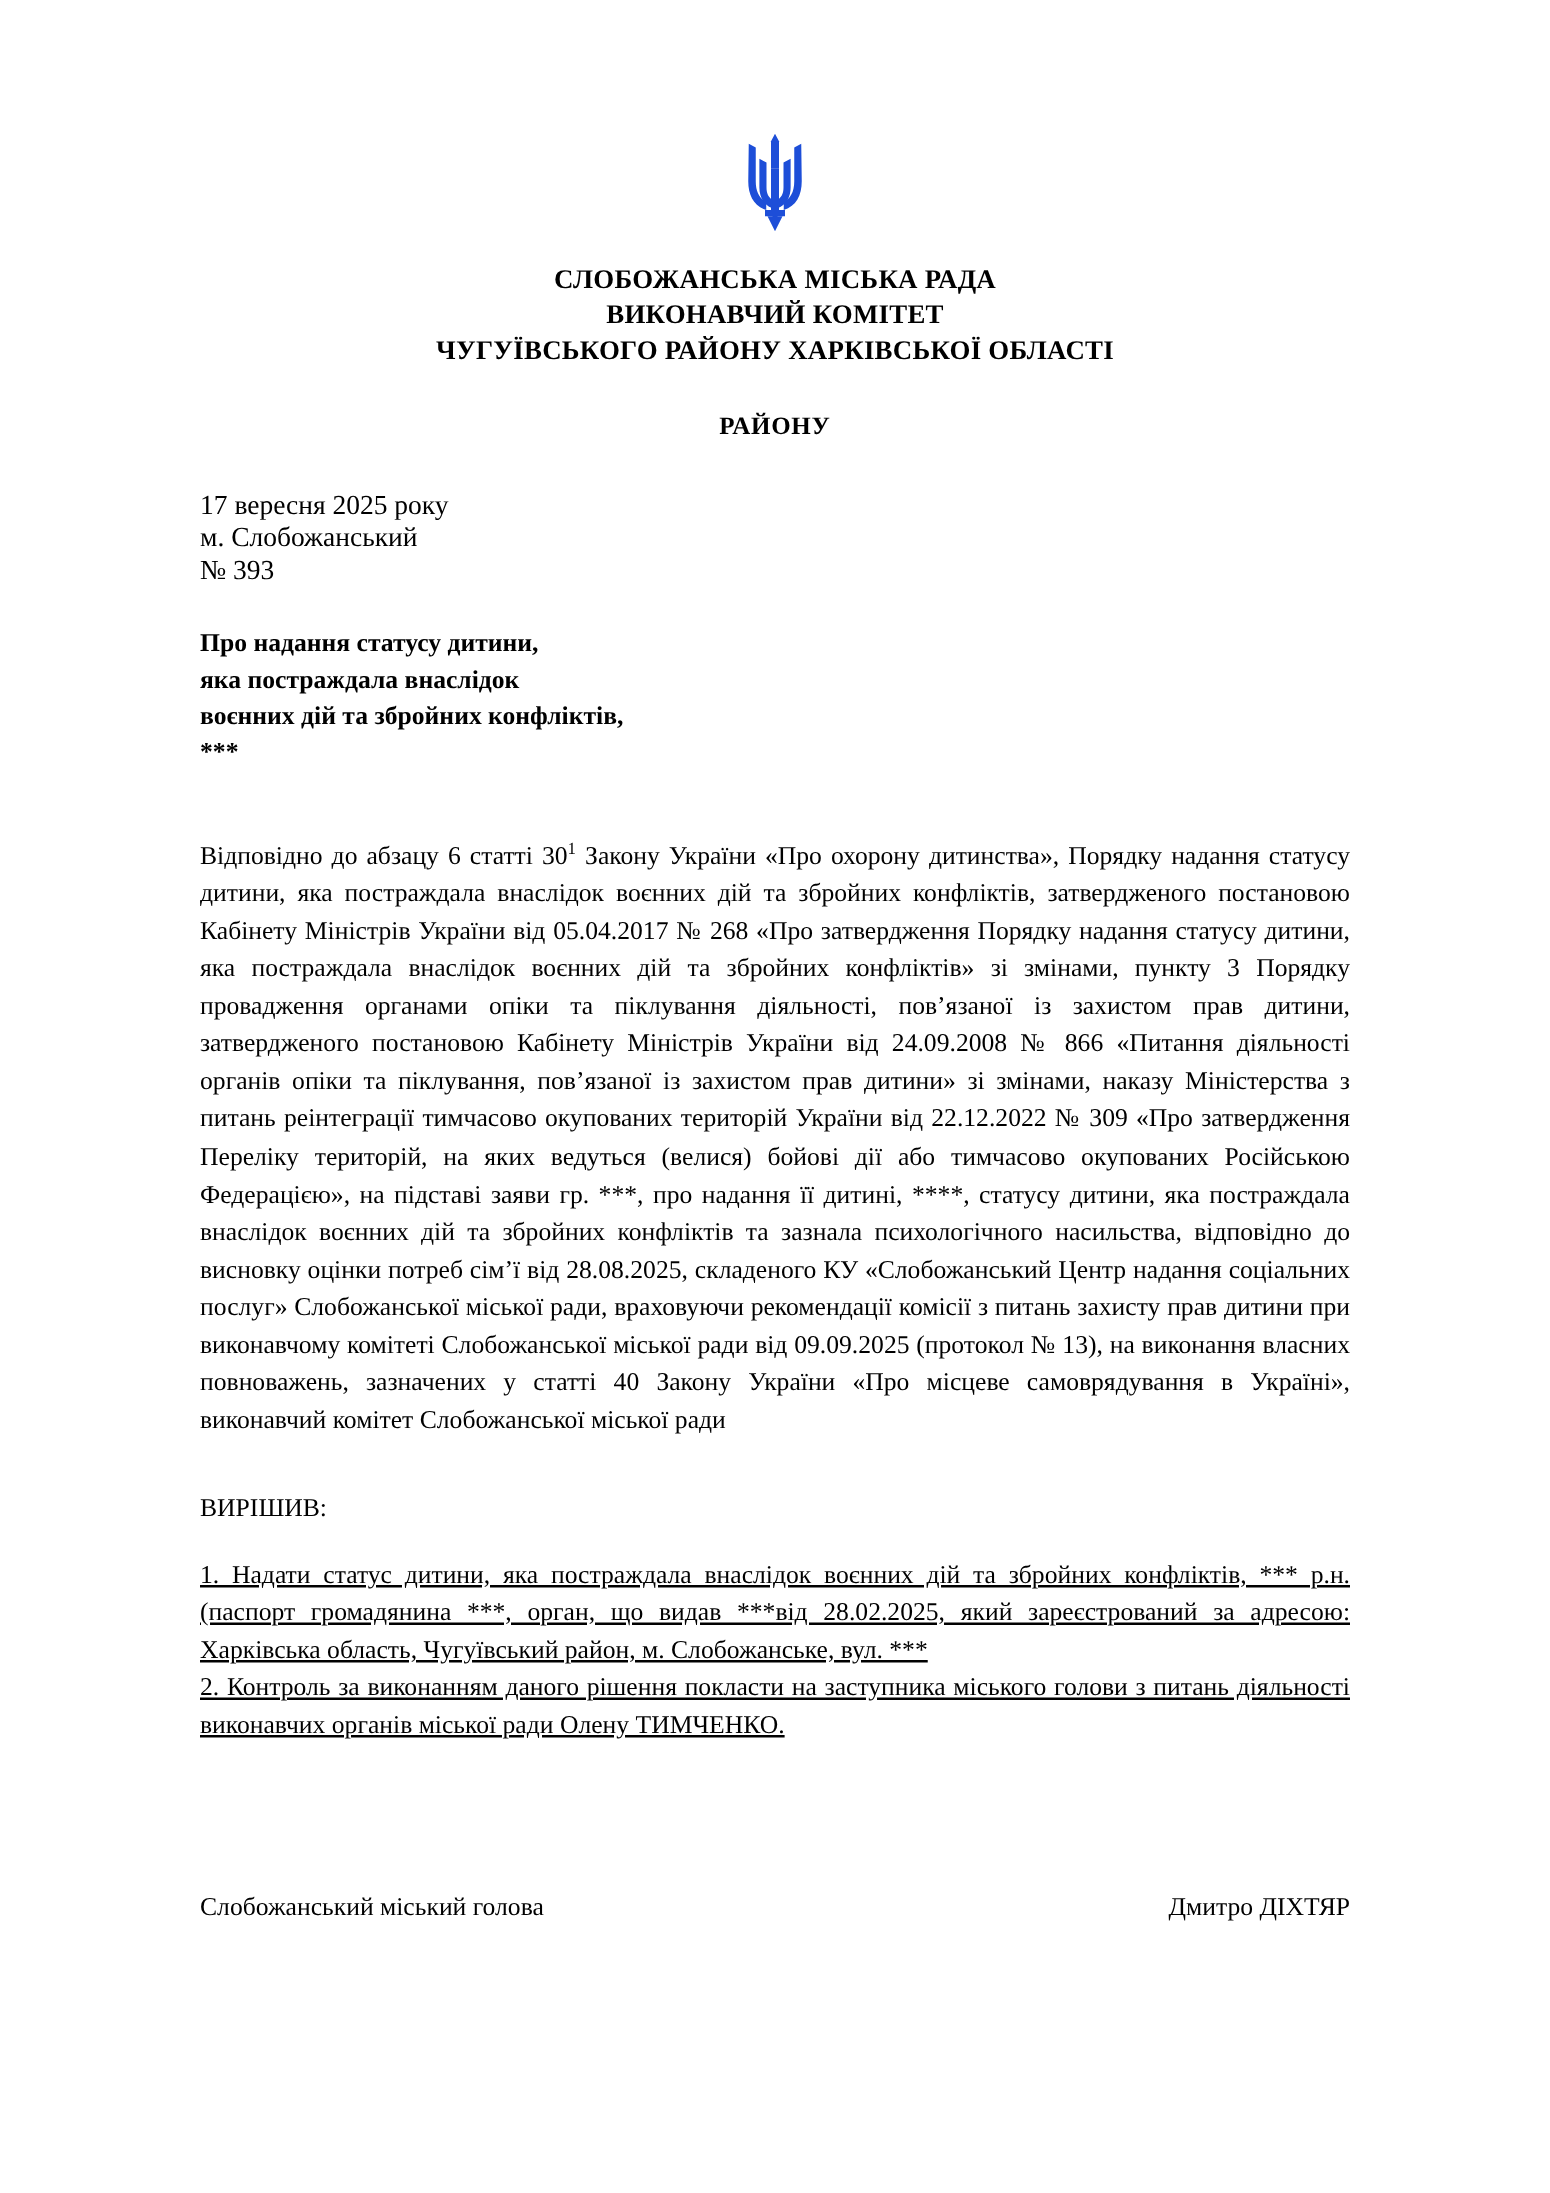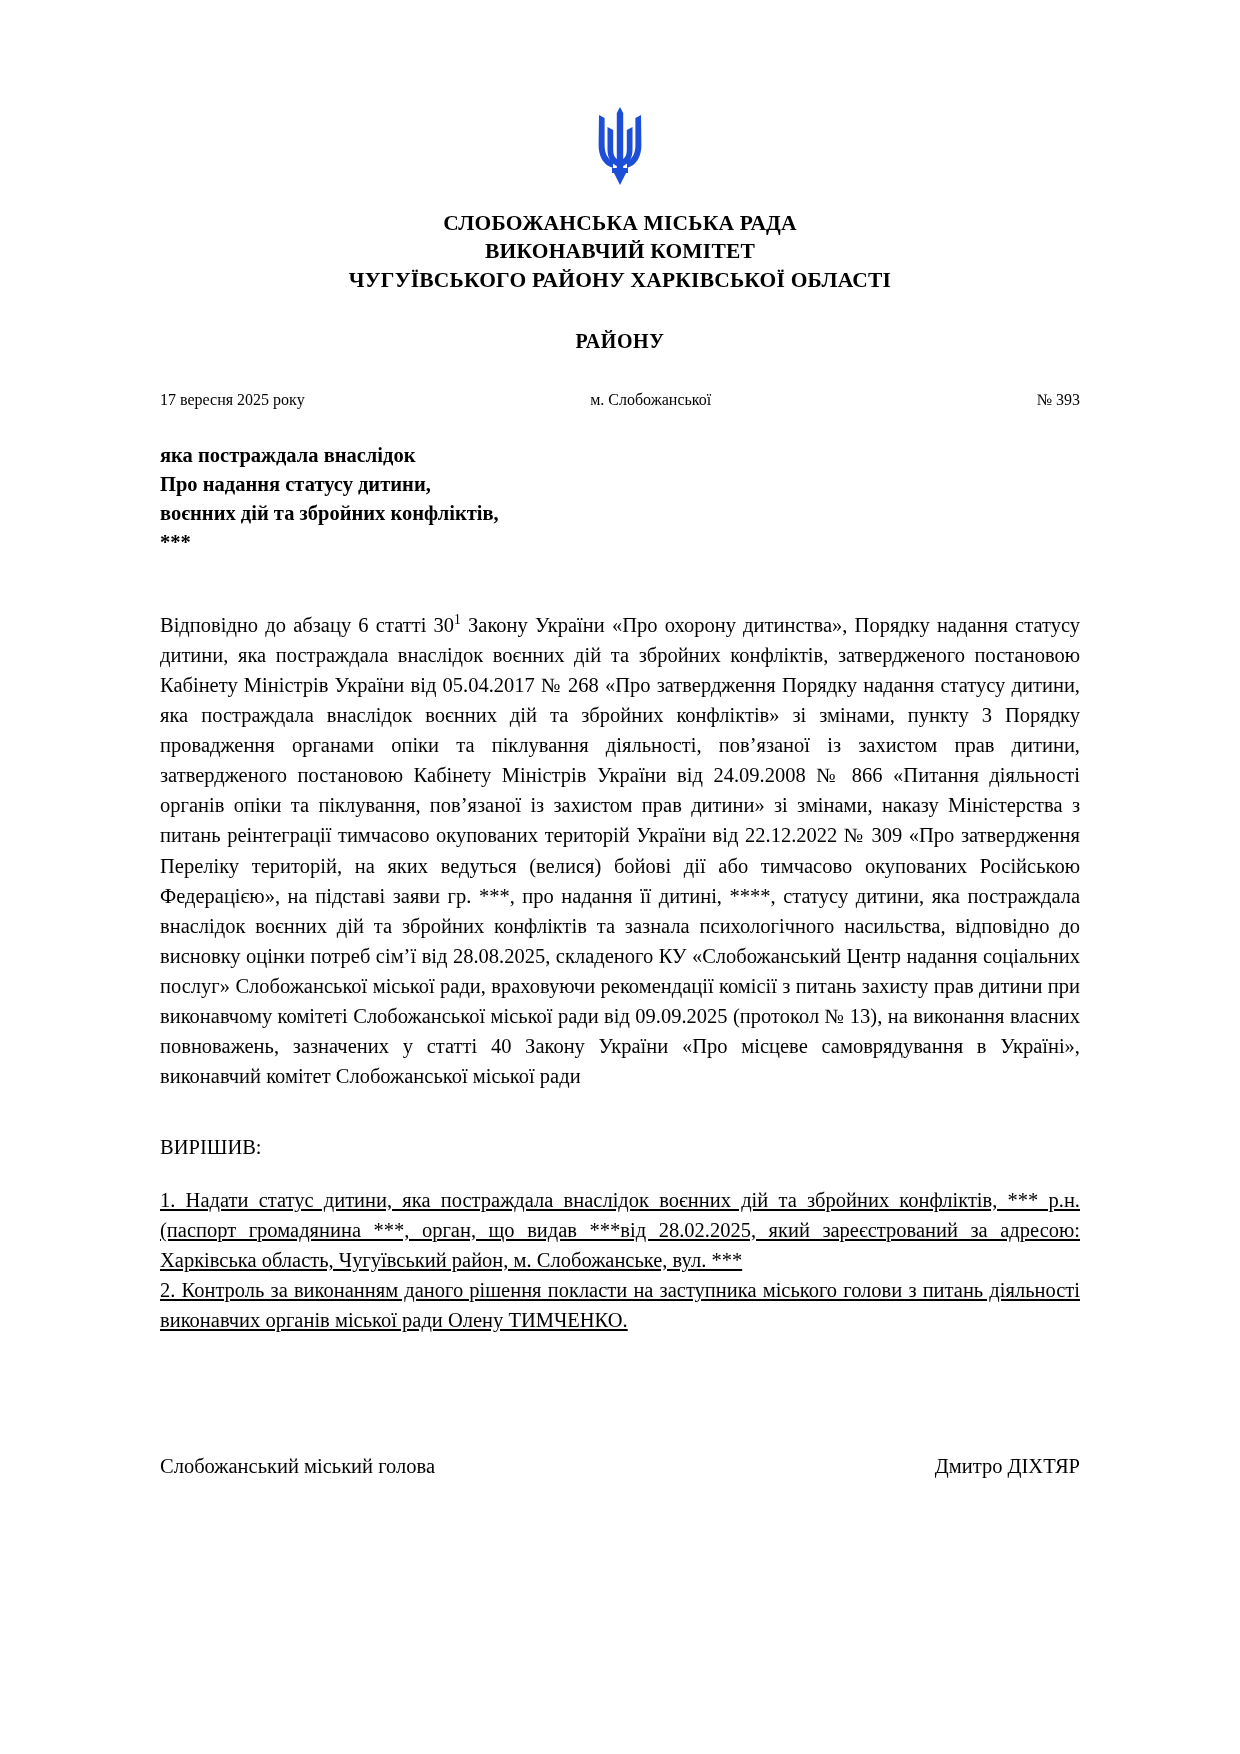--- a/index.html
+++ b/index.html
@@ -46,21 +46,22 @@
     font-weight: bold;
     font-size: 20px;
     letter-spacing: 0.6px;
     margin-top: 36px;
   }
   .meta-row {
     display: flex;
     justify-content: space-between;
     align-items: baseline;
     margin-top: 38px;
-    font-size: 16px;
+    font-size: 22px;
+    flex-direction: column;
   }
   .meta-row .meta-date {
     flex: 0 0 auto;
   }
   .meta-row .meta-place {
     flex: 1 1 auto;
     text-align: center;
     margin-left: -40px;
   }
   .meta-row .meta-number {
@@ -134,27 +135,27 @@
   <div class="header-block">
     <div>СЛОБОЖАНСЬКА МІСЬКА РАДА</div>
     <div>ВИКОНАВЧИЙ КОМІТЕТ</div>
     <div>ЧУГУЇВСЬКОГО РАЙОНУ ХАРКІВСЬКОЇ ОБЛАСТІ</div>
   </div>
 
   <div class="doc-type">РАЙОНУ</div>
 
   <div class="meta-row">
     <div class="meta-date">17 вересня 2025 року</div>
-    <div class="meta-place">м. Слобожанської</div>
+    <div class="meta-place">м. Слобожанський</div>
     <div class="meta-number">№ 393</div>
   </div>
 
   <div class="subject">
+    <div>Про надання статусу дитини,</div>
     <div>яка постраждала внаслідок</div>
-    <div>Про надання статусу дитини,</div>
     <div>воєнних дій та збройних конфліктів,</div>
     <div>***</div>
   </div>
 
   <div class="body-text"><span>Відповідно до абзацу 6 статті 30</span><sup>1</sup><span> Закону України «Про охорону дитинства», Порядку надання статусу дитини, яка постраждала внаслідок воєнних дій та збройних конфліктів, затвердженого постановою Кабінету Міністрів України від 05.04.2017 № 268 «Про затвердження Порядку надання статусу дитини, яка постраждала внаслідок воєнних дій та збройних конфліктів» зі змінами, пункту 3 Порядку провадження органами опіки та піклування діяльності, пов’язаної із захистом прав дитини, затвердженого постановою Кабінету Міністрів України від 24.09.2008 № 866 «Питання діяльності органів опіки та піклування, пов’язаної із захистом прав дитини» зі змінами, наказу Міністерства з питань реінтеграції тимчасово окупованих територій України від 22.12.2022 № 309 «Про затвердження Переліку територій, на яких ведуться (велися) бойові дії або тимчасово окупованих Російською Федерацією», на підставі заяви гр. ***, про надання її дитині, ****, статусу дитини, яка постраждала внаслідок воєнних дій та збройних конфліктів та зазнала психологічного насильства, відповідно до висновку оцінки потреб сім’ї від 28.08.2025, складеного КУ «Слобожанський Центр надання соціальних послуг» Слобожанської міської ради, враховуючи рекомендації комісії з питань захисту прав дитини при виконавчому комітеті Слобожанської міської ради від 09.09.2025 (протокол № 13), на виконання власних повноважень, зазначених у статті 40 Закону України «Про місцеве самоврядування в Україні», виконавчий комітет Слобожанської міської ради</span></div>
 
   <div class="resolved">ВИРІШИВ:</div>
 
   <div class="items">
     <p>1. Надати статус дитини, яка постраждала внаслідок воєнних дій та збройних конфліктів, *** р.н. (паспорт громадянина ***, орган, що видав ***від 28.02.2025, який зареєстрований за адресою: Харківська область, Чугуївський район, м. Слобожанське, вул. ***</p>

